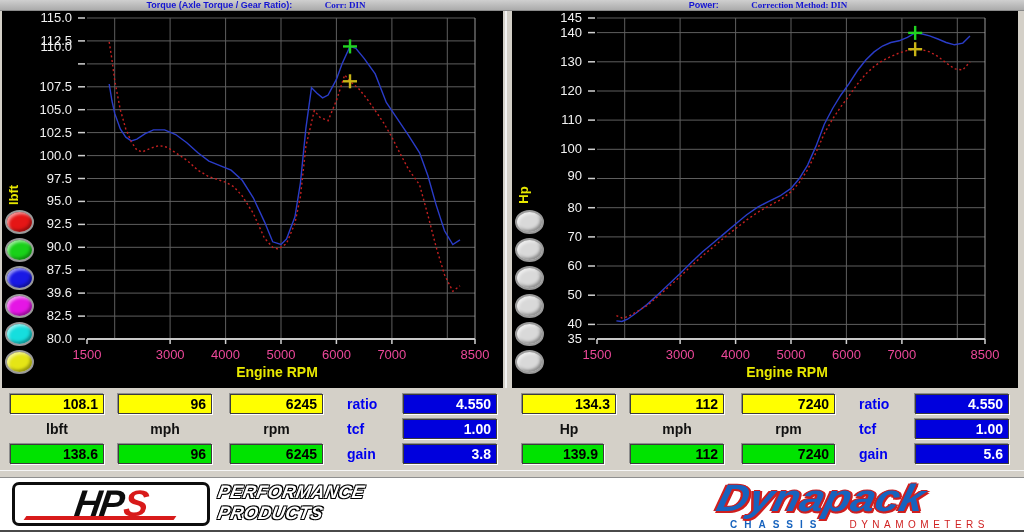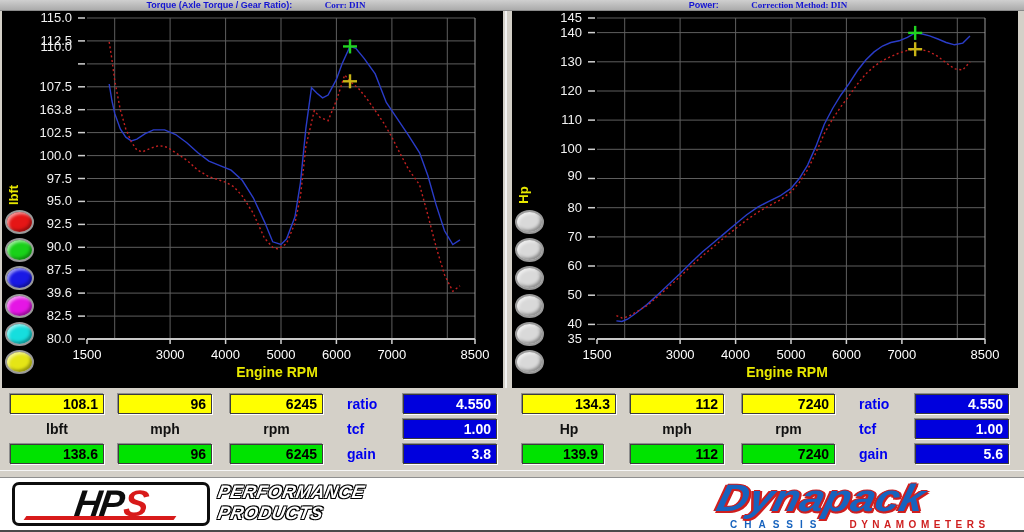--- a/index.html
+++ b/index.html
@@ -29,21 +29,21 @@
   .panel-divider { position:absolute; left:505px; top:11px; width:2px; height:377px; background:#f2f2f2; }
   .plot { position:absolute; left:74px; top:3px; width:402px; height:330px; }
   .yticks { position:absolute; left:18px; top:0; width:54px; height:336px; }
   .ytick {
     position:absolute; right:2px; height:14px; line-height:14px;
     color:#f2f2f2; font-size:13px; white-space:nowrap;
   }
   .xticks { position:absolute; left:0; top:336px; width:100%; height:15px; }
   .xtick {
     position:absolute; transform:translateX(-50%);
-    color:#ffffff; font-size:13px; line-height:15px; white-space:nowrap;
+    color:#ec4899; font-size:13px; line-height:15px; white-space:nowrap;
   }
   .xlabel {
     position:absolute; left:74px; top:353px; width:402px;
     text-align:center; color:#e8e800; font-size:14px; font-weight:bold;
   }
   .ylabel {
     position:absolute; left:-8px; top:176px; width:40px; height:16px;
     transform:rotate(-90deg);
     text-align:center; color:#e8e800; font-size:13px; font-weight:bold;
   }
@@ -125,21 +125,21 @@
     color:#1763be; letter-spacing:0;
     transform:scaleX(1.15) skewX(-12deg); transform-origin:left center;
     white-space:nowrap;
     text-shadow:-2px 0 0 #cf1f1f, 2px 0 0 #cf1f1f, 0 -1px 0 #cf1f1f, 0 2px 0 #cf1f1f, 2px 2px 0 #cf1f1f;
   }
   .dyna-sub { display:flex; margin-top:1px; }
   .dyna-chassis {
     font-size:10px; font-weight:bold; color:#1763be; letter-spacing:7px; margin-left:12px;
   }
   .dyna-dynos {
-    font-size:10px; font-weight:bold; color:#cf1f1f; letter-spacing:4.5px; margin-left:26px;
+    font-size:10px; font-weight:normal; color:#cf1f1f; letter-spacing:4.5px; margin-left:26px;
   }
 </style>
 </head>
 <body>
 
 <div class="titlebar">
   <div class="tcell">
     <span>Torque (Axle Torque / Gear Ratio):</span>
     <span class="tcorr">Corr: DIN</span>
   </div>
@@ -157,21 +157,21 @@
       <div class="run-btn" style="background: rgb(229, 22, 229);"></div>
       <div class="run-btn" style="background: rgb(22, 222, 222);"></div>
       <div class="run-btn" style="background: rgb(229, 229, 22);"></div>
     </div>
   <div class="ylabel">lbft</div>
   <div class="yticks">
       <span class="ytick" style="top: 0px;">115.0</span>
       <span class="ytick" style="top: 22.9286px;">112.5</span>
       <span class="ytick" style="top: 29px; text-align: right;">110.0</span>
       <span class="ytick" style="top: 68.7857px;">107.5</span>
-      <span class="ytick" style="top: 91.7143px;">163.8</span>
+      <span class="ytick" style="top: 91.7143px;">105.0</span>
       <span class="ytick" style="top: 114.643px;">102.5</span>
       <span class="ytick" style="top: 137.571px;">100.0</span>
       <span class="ytick" style="top: 160.5px;">97.5</span>
       <span class="ytick" style="top: 183.429px;">95.0</span>
       <span class="ytick" style="top: 206.357px;">92.5</span>
       <span class="ytick" style="top: 229.286px;">90.0</span>
       <span class="ytick" style="top: 252.214px;">87.5</span>
       <span class="ytick" style="top: 275.143px;">39.6</span>
       <span class="ytick" style="top: 298.071px;">82.5</span>
       <span class="ytick" style="top: 321px;">80.0</span>

